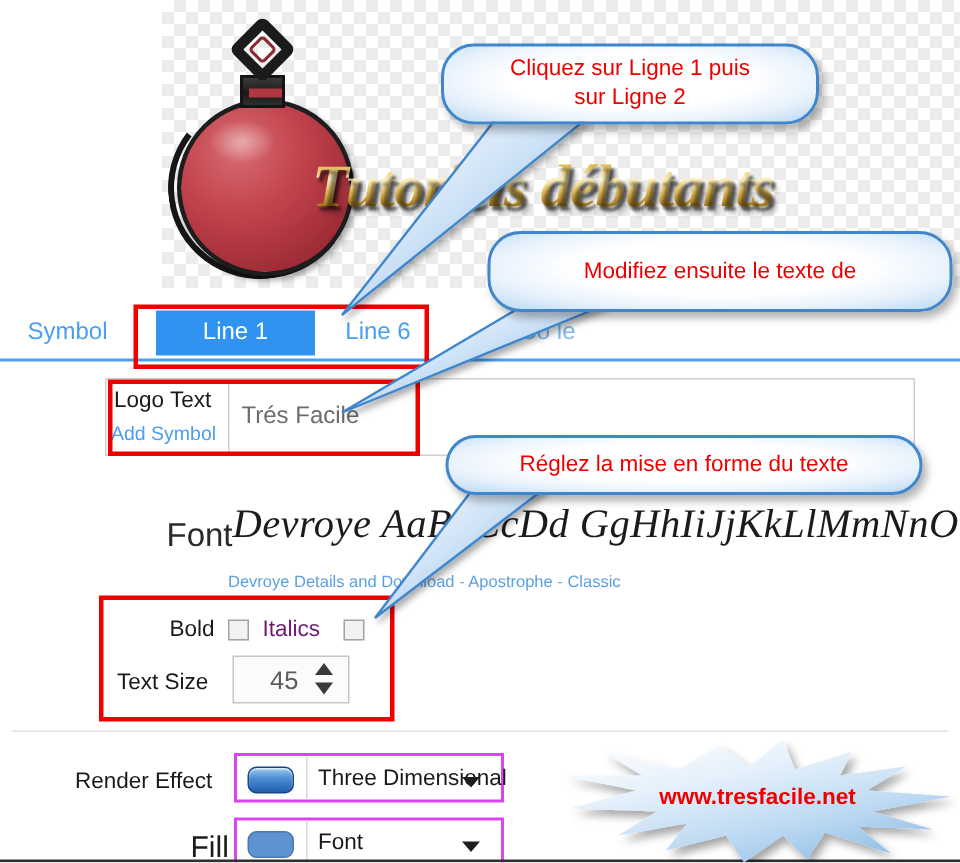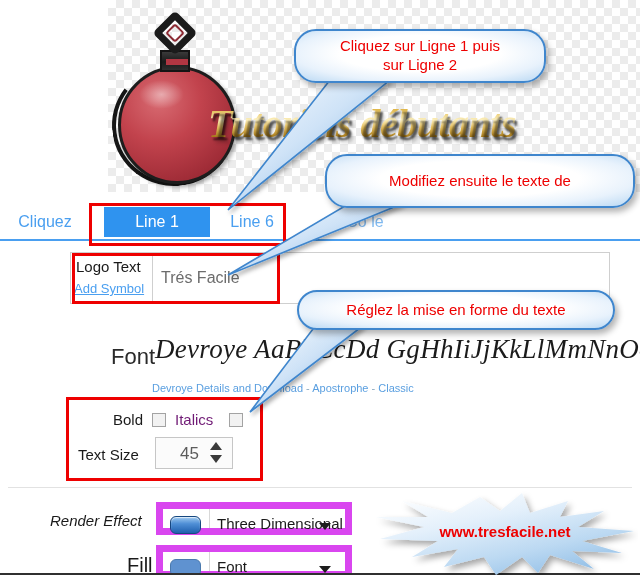--- a/index.html
+++ b/index.html
@@ -189,21 +189,20 @@
     font-size: 15px;
     color: #1a1a1a;
   }
   .logotext-addsym {
     position: absolute;
     left: 74px;
     top: 281px;
     font-size: 13px;
     color: #4a9ff0;
     cursor: pointer;
-    text-decoration: underline;
   }
   .logotext-input {
     position: absolute;
     left: 152px;
     top: 253px;
     width: 456px;
     height: 50px;
     border: none;
     border-left: 1px solid #cfcfcf;
     background: transparent;
@@ -323,35 +322,34 @@
     background: #e2e2e2;
   }
 
   
   .re-label {
     position: absolute;
     left: 50px;
     top: 512px;
     font-size: 15px;
     color: #1a1a1a;
-    font-style: italic;
   }
   .fill-label {
     position: absolute;
     left: 127px;
     top: 554px;
     font-size: 20px;
     color: #1a1a1a;
   }
   .combo {
     position: absolute;
     left: 156px;
-    width: 196px;
+    width: 180px;
     height: 33px;
-    border: 7px solid #d946ef;
+    border: 2px solid #d946ef;
     background: #ffffff;
     box-sizing: border-box;
     cursor: pointer;
   }
   .combo-re   { top: 502px; }
   .combo-fill { top: 545px; }
   .combo-sw {
     position: absolute;
     left: 7px;
     top: 7px;
@@ -481,21 +479,21 @@
   <div class="bauble-wrap">
     <div class="bauble-arc"></div>
     <div class="bauble-ball"></div>
     <div class="bauble-cap"></div>
     <div class="bauble-hook"></div>
   </div>
 
   <div class="gold-title">Tutoriels débutants</div>
 
   <div class="tabbar">
-    <div class="tab tab-symbol">Cliquez</div>
+    <div class="tab tab-symbol">Symbol</div>
     <div class="tab tab-line1 active">Line 1</div>
     <div class="tab tab-line2">Line 6</div>
     <div class="tab tab-other">Co       le</div>
   </div>
 
   <div class="logotext-row"></div>
   <div class="logotext-label">Logo Text</div>
   <div class="logotext-addsym">Add Symbol</div>
   <input class="logotext-input" type="text" value="Trés Facile" style="">
 

